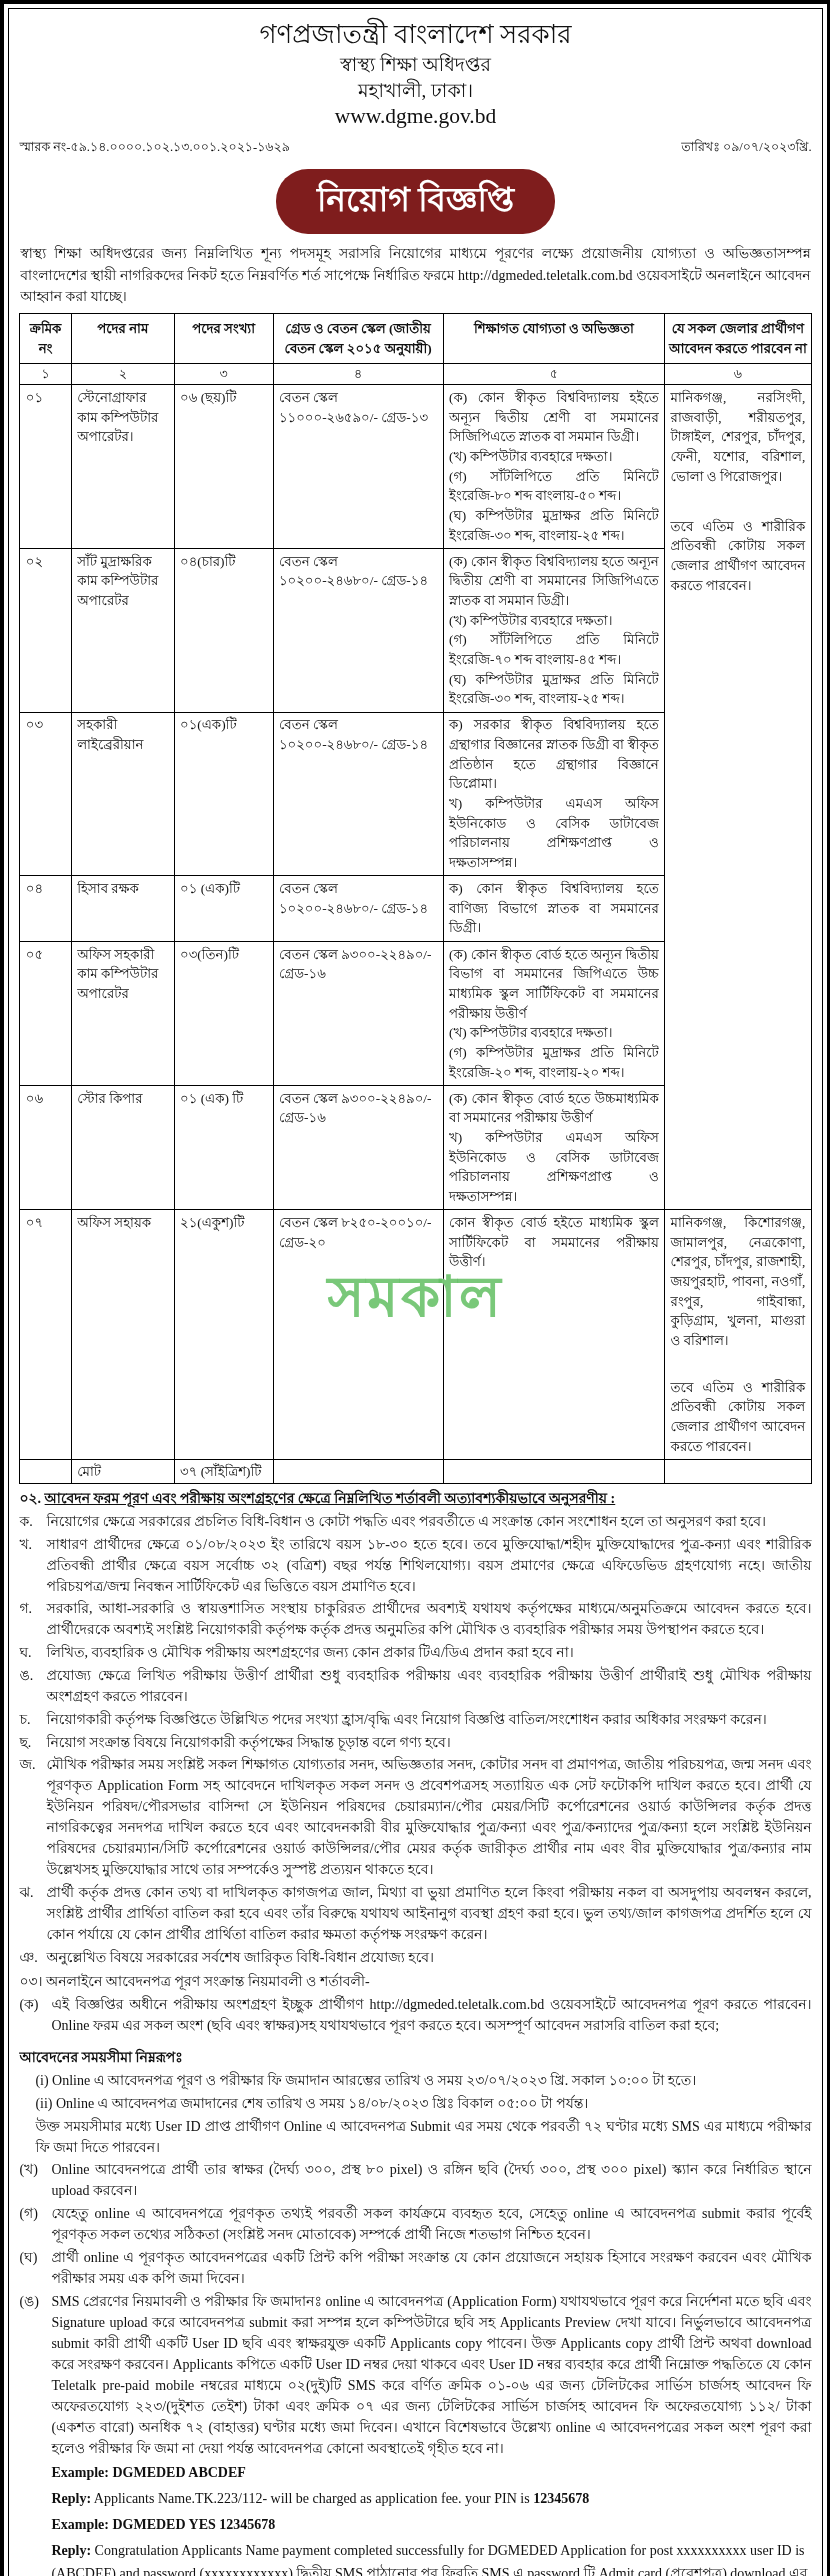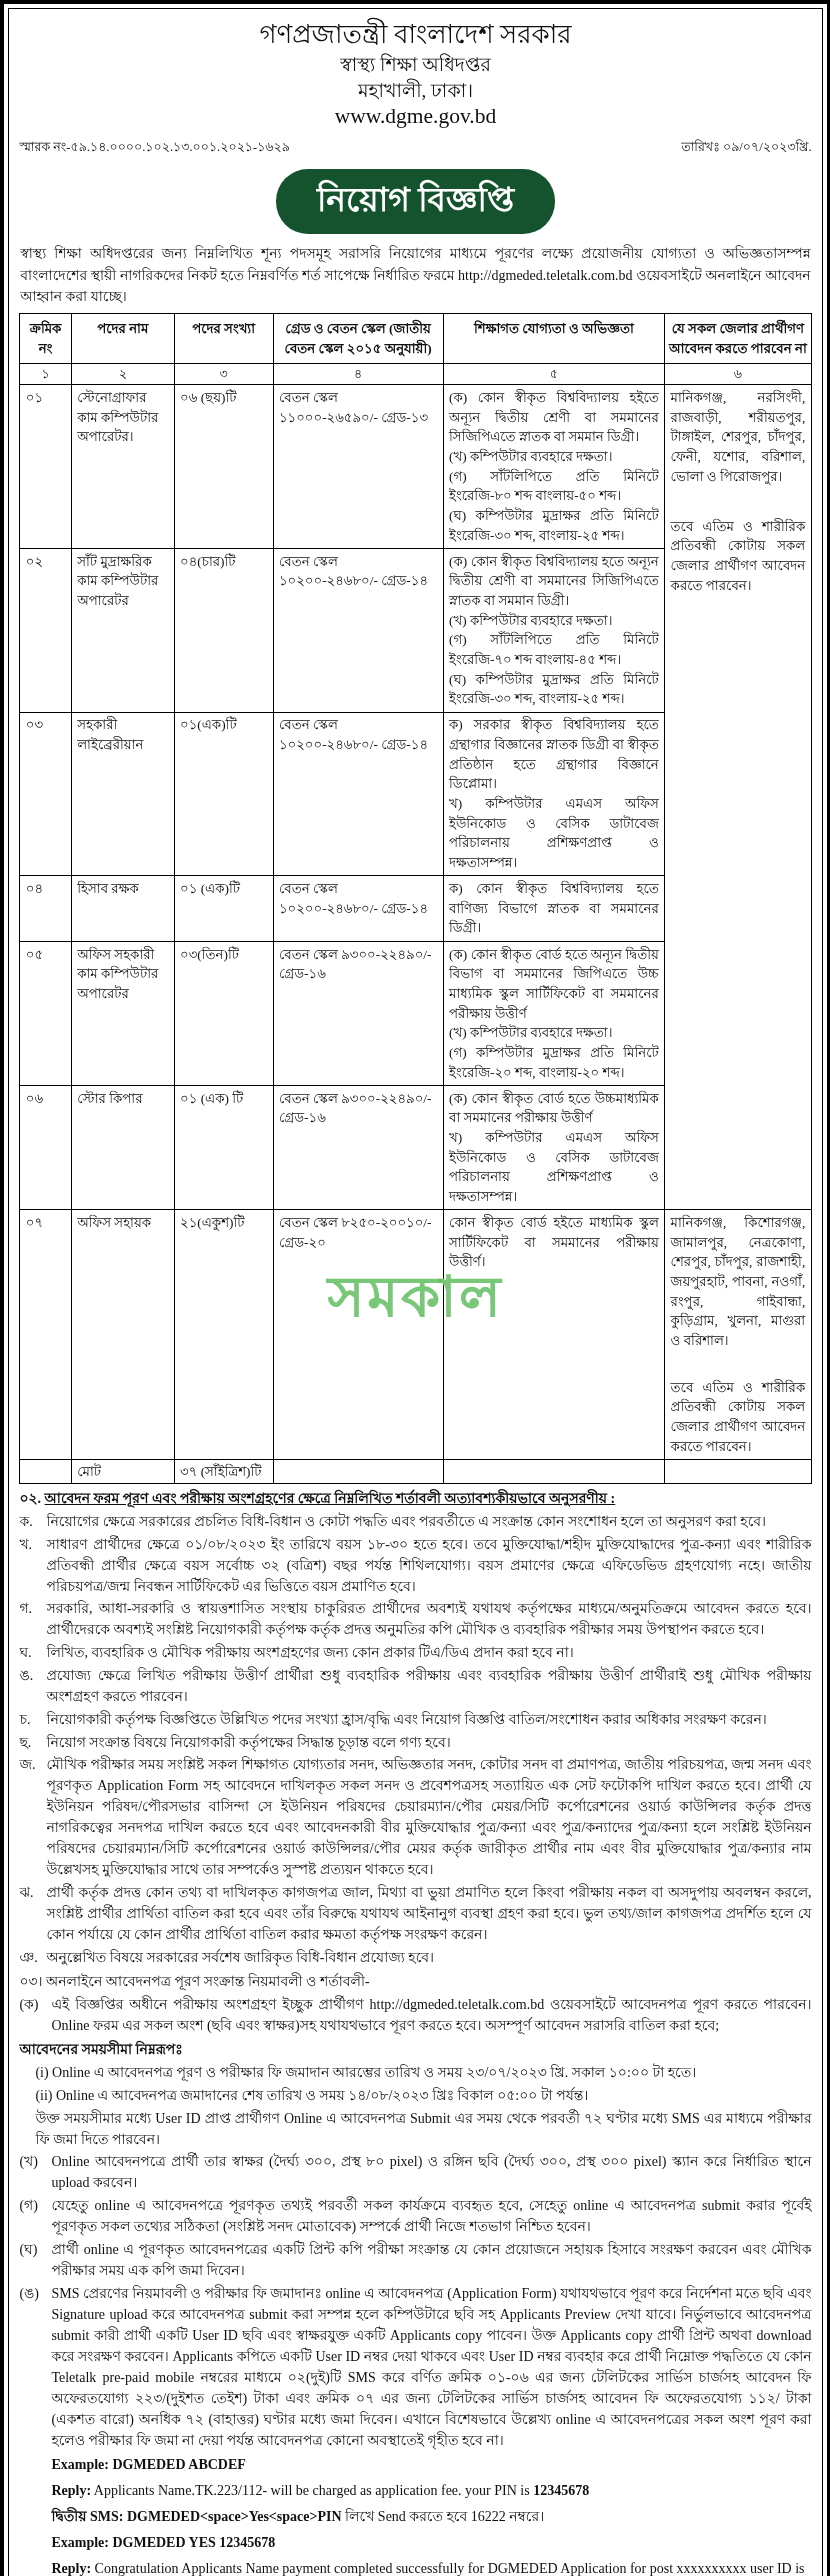--- a/index.html
+++ b/index.html
@@ -22,21 +22,21 @@
     padding:7.2px 10.8px 14.4px;
   }
   
   .gov   { text-align:center; font-size:26px; font-weight:normal; line-height:1.25; margin-top:3.6px; }
   .dir   { text-align:center; font-size:19px; line-height:1.35; }
   .loc   { text-align:center; font-size:19px; line-height:1.35; }
   .web   { text-align:center; font-size:21.5px; line-height:1.3; font-family:"Liberation Serif", serif; }
   .memo-row { display:flex; justify-content:space-between; font-size:12.6px; margin-top:7.2px; }
   .badge-wrap { text-align:center; margin:10.8px 0 9px; }
   .badge {
-    display:inline-block; background:#14532d; color:#fff;
+    display:inline-block; background:#7f1d1d; color:#fff;
     font-size:33px; font-weight:bold; line-height:1.1;
     padding:12.6px 41px 16px; border-radius:32px;
   }
   
   .intro { font-size:14px; line-height:1.55; text-align:justify; margin:1.8px 0.9px 5.4px; }
   
   table.posts { width:100%; border-collapse:collapse; font-size:13.3px; table-layout:fixed; }
   .posts th, .posts td {
     border:1.4px solid #000; vertical-align:top;
     padding:2.7px 5.4px; line-height:1.48; text-align:left;
@@ -52,21 +52,21 @@
   
   .sec { font-size:14px; line-height:1.5; margin-top:3.6px; }
   .sec2-head { margin:2.7px 0 1.8px; }
   .sec2-head .num { font-weight:bold; }
   .sec2-head .ttl { font-weight:bold; text-decoration:underline; }
   .cond { display:flex; margin:1.8px 0; }
   .cond .lbl  { flex:0 0 27px; }
   .cond .lbl3 { flex:0 0 32px; }
   .cond .txt { flex:1; text-align:justify; }
   .sec3-head { margin:3.6px 0 1.8px; }
-  .tl-head { font-weight:bold; margin-top:3px; }
+  .tl-head { font-weight:bold; margin-top:11px; }
   .tl { margin-left:16px; }
   .tl div { margin:1.8px 0; text-align:justify; }
   .sms { margin-left:32px; line-height:1.6; }
   .sms-line { margin:3.6px 0; }
   .b { font-weight:bold; }
   
   .watermark {
     position:absolute; top:1245px; left:50%; transform:translateX(-50%);
     font-family:Liberation Mono, monospace;
     font-size:56px; font-weight:bold; letter-spacing:2.7px;
@@ -302,25 +302,20 @@
         <div class="sms-line">
           <span class="b">Example:</span>
           <span class="b">DGMEDED ABCDEF</span>
         </div>
         <div class="sms-line">
           <span class="b">Reply:</span>
           <span>Applicants Name.TK.223/112- will be charged as application fee. your PIN is</span>
           <span class="b">12345678</span>
         </div>
         <div class="sms-line">
-          <span class="b">দ্বিতীয় SMS:</span>
-          <span class="b">DGMEDED&lt;space&gt;Yes&lt;space&gt;PIN</span>
-          <span>লিখে Send করতে হবে 16222 নম্বরে।</span>
-        </div>
-        <div class="sms-line">
           <span class="b">Example:</span>
           <span class="b">DGMEDED YES 12345678</span>
         </div>
         <div class="sms-line">
           <span class="b">Reply:</span>
           <span>Congratulation Applicants Name payment completed successfully for DGMEDED Application for post xxxxxxxxxx user ID is (ABCDEF) and password (xxxxxxxxxxxx) দ্বিতীয় SMS পাঠানোর পর ফিরতি SMS এ password টি Admit card (প্রবেশপত্র) download এর জন্য প্রার্থী সংরক্ষণ করবেন।</span>
         </div>
       </div>
 
     </div>

